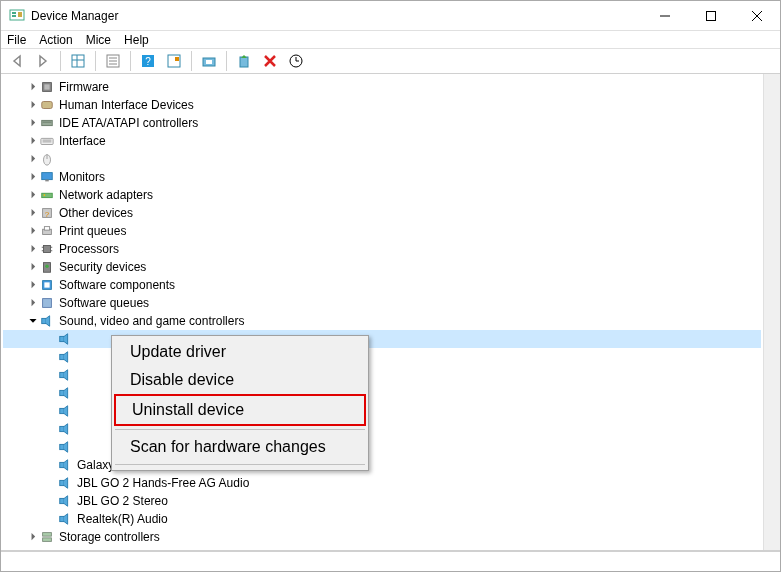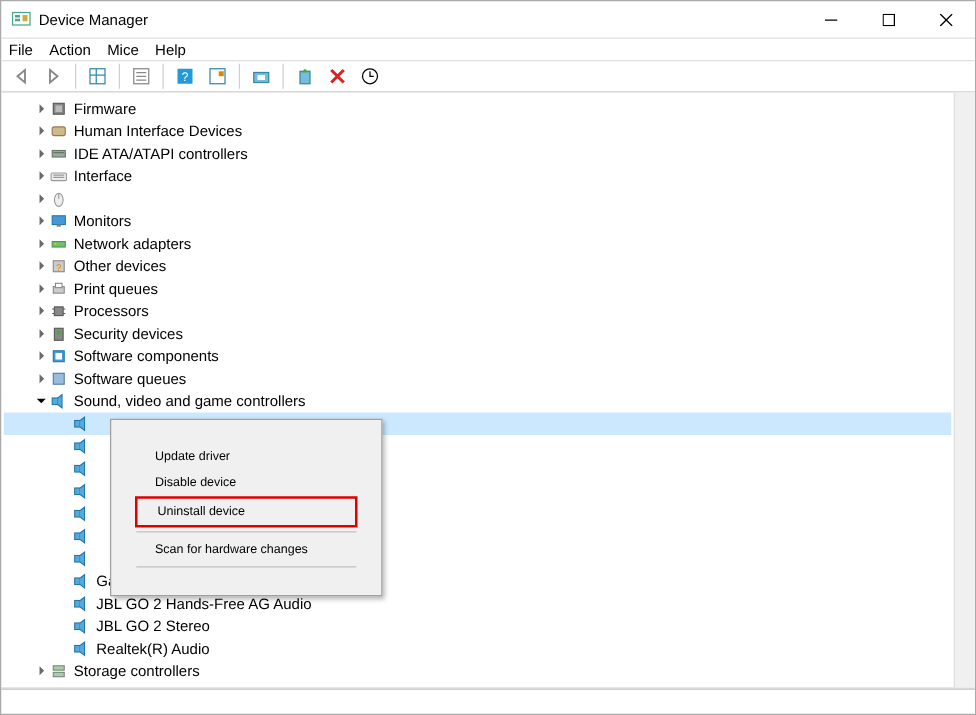--- a/index.html
+++ b/index.html
@@ -20,21 +20,21 @@
 .scrollbar { width: 17px; background: #f0f0f0; border-left: 1px solid #e0e0e0; }
 .node { display: flex; align-items: center; height: 18px; white-space: nowrap; }
 .indent { display: inline-block; }
 .i1 { width: 24px; } .i2 { width: 42px; }
 .arrow { width: 12px; display: inline-block; text-align: center; color: #6a6a6a; font-size: 10px; }
 .arrow.open { color: #000; }
 .dicon { width: 16px; height: 16px; margin-right: 4px; display: inline-flex; align-items: center; justify-content: center; }
 .dicon svg { width: 14px; height: 14px; }
 .node.sel { background: #cce8ff; }
 .node.sel .label { background: #cce8ff; }
-.ctxmenu { position: absolute; background: #f0f0f0; border: 1px solid #a0a0a0; box-shadow: 2px 2px 4px rgba(0,0,0,0.3); font-size: 10px; padding: 19px; z-index: 10; }
+.ctxmenu { position: absolute; background: #f0f0f0; border: 1px solid #a0a0a0; box-shadow: 2px 2px 4px rgba(0,0,0,0.3); font-size: 16px; padding: 2px; z-index: 10; margin-left: 23px; }
 .ctxitem { padding: 5px 40px 5px 16px; white-space: nowrap; }
 .ctxitem.hl { border: 2px solid #e00000; }
 .ctxsep { height: 1px; background: #c0c0c0; margin: 3px 1px; }
 .ctxitem.bold { font-weight: bold; }
 .statusbar { height: 22px; border-top: 1px solid #d0d0d0; }
 </style>
 </head>
 <body>
 
 <div class="window">

